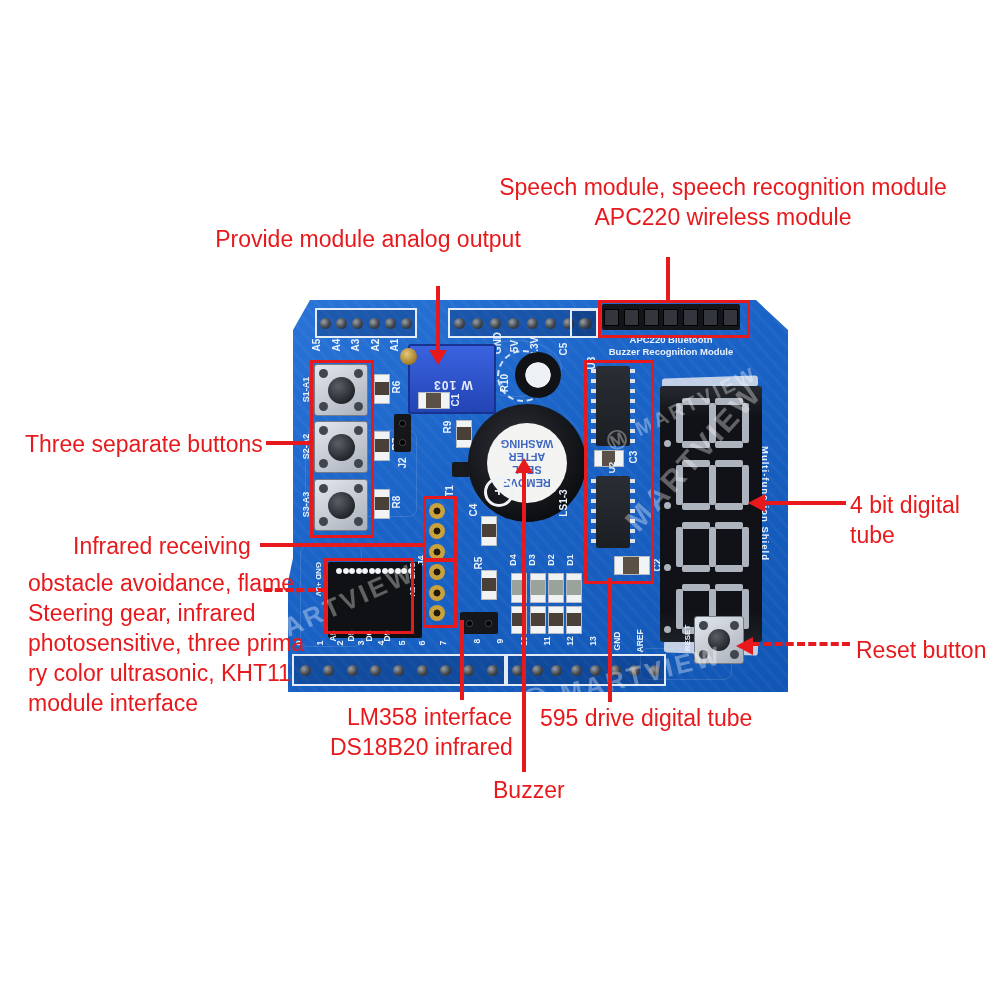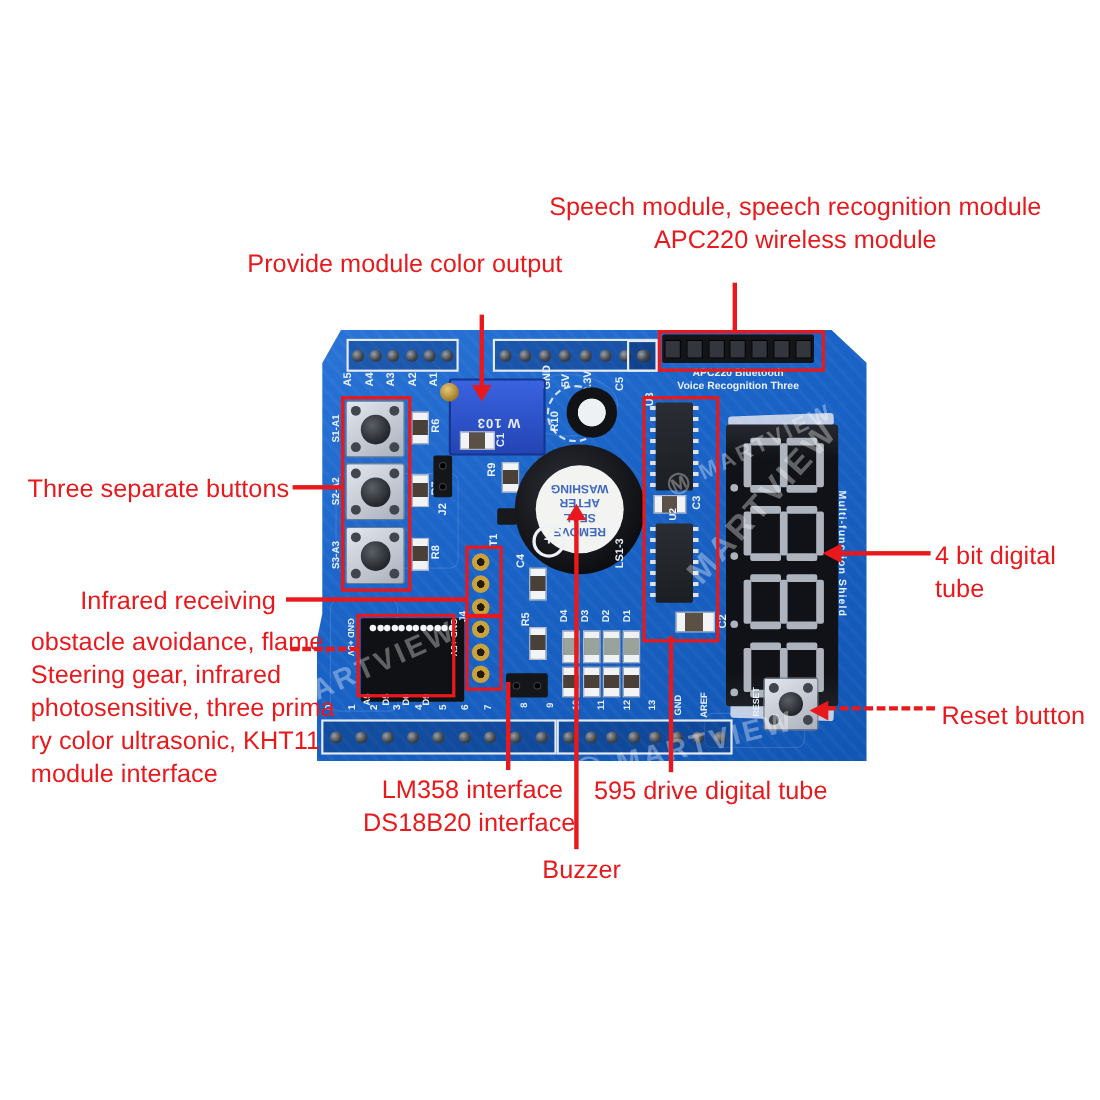--- a/index.html
+++ b/index.html
@@ -120,21 +120,21 @@
     <i class="slot"></i>
       <i class="slot"></i>
       <i class="slot"></i>
       <i class="slot"></i>
       <i class="slot"></i>
       <i class="slot"></i>
       <i class="slot"></i>
   </div>
   <div class="silk" style="left:598px;top:334px;width:146px;text-align:center;font-size:9.5px;line-height:12px;">
     <span class="blk">APC220 Bluetooth</span>
-    <span class="blk">Voice Recognition Three</span>
+    <span class="blk">Buzzer Recognition Module</span>
   </div>
 
   <div class="lblrow" style="left:314px;top:334px;width:96px;height:22px;font-size:10px;">
       <span style="width: 18px;">A5</span>
       <span style="width: 18px;">A4</span>
       <span style="width: 18px;">A3</span>
       <span style="width: 18px;">A2</span>
       <span style="width: 18px;">A1</span>
     </div>
   <span class="vlab" style="left:486px;top:338px;width:24px;">GND</span>
@@ -382,21 +382,21 @@
   <span class="wm" style="left:600px;top:395px;font-size:20px;transform:rotate(-26deg);">Ⓜ MARTVIEW</span>
 
   <div class="rtext" style="left:478px;top:172px;width:490px;text-align:center;">
       <span class="blk">Speech module, speech recognition module</span>
       <span class="blk">APC220 wireless module</span>
     </div>
   <div class="rl" style="left:666px;top:257px;width:4px;height:46px;"></div>
   <div class="rbox" style="left:598px;top:300px;width:146px;height:32px;"></div>
 
   <div class="rtext" style="left:200px;top:224px;width:336px;text-align:center;">
-      <span class="blk">Provide module color output</span>
+      <span class="blk">Provide module analog output</span>
     </div>
   <div class="rl" style="left:436px;top:286px;width:4px;height:66px;"></div>
   <div class="ah ah-down" style="left:429px;top:350px;"></div>
 
   <div class="rtext" style="left:25px;top:429px;">Three separate buttons</div>
   <div class="rl" style="left:266px;top:441px;width:44px;height:4px;"></div>
   <div class="rbox" style="left:310px;top:360px;width:58px;height:172px;"></div>
 
   <div class="rtext" style="left:73px;top:531px;">Infrared receiving</div>
   <div class="rl" style="left:260px;top:543px;width:164px;height:4px;"></div>
@@ -408,21 +408,21 @@
       <span class="blk">Steering gear, infrared</span>
       <span class="blk">photosensitive, three prima</span>
       <span class="blk">ry color ultrasonic, KHT11</span>
       <span class="blk">module interface</span>
     </div>
   <div class="rdash" style="left:264px;top:588px;width:62px;"></div>
   <div class="rbox" style="left:324px;top:558px;width:84px;height:70px;"></div>
 
   <div class="rtext" style="left:330px;top:702px;width:182px;text-align:right;">
       <span class="blk">LM358 interface</span>
-      <span class="blk">DS18B20 interface</span>
+      <span class="blk">DS18B20 infrared</span>
     </div>
   <div class="rl" style="left:460px;top:620px;width:4px;height:80px;"></div>
 
   <div class="rtext" style="left:540px;top:703px;">595 drive digital tube</div>
   <div class="rbox" style="left:584px;top:360px;width:64px;height:218px;"></div>
   <div class="rl" style="left:608px;top:578px;width:4px;height:124px;"></div>
 
   <div class="rtext" style="left:493px;top:775px;">Buzzer</div>
   <div class="ah ah-up" style="left:515px;top:458px;"></div>
   <div class="rl" style="left:522px;top:472px;width:4px;height:300px;"></div>

